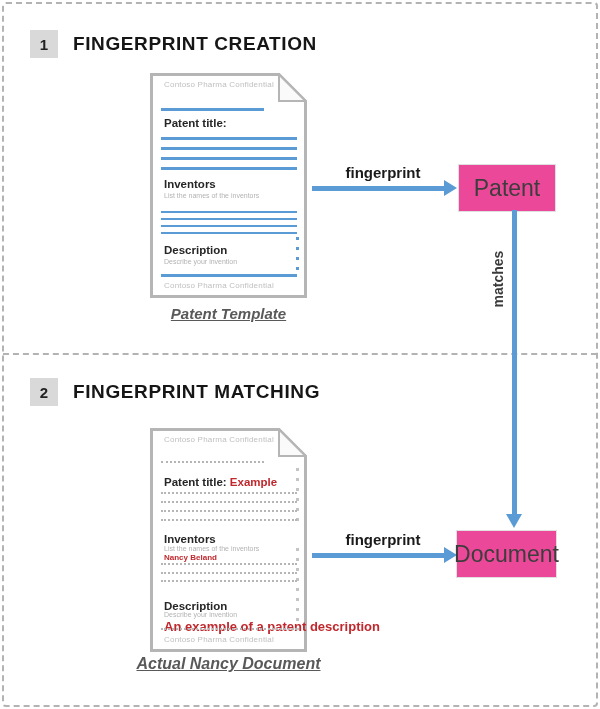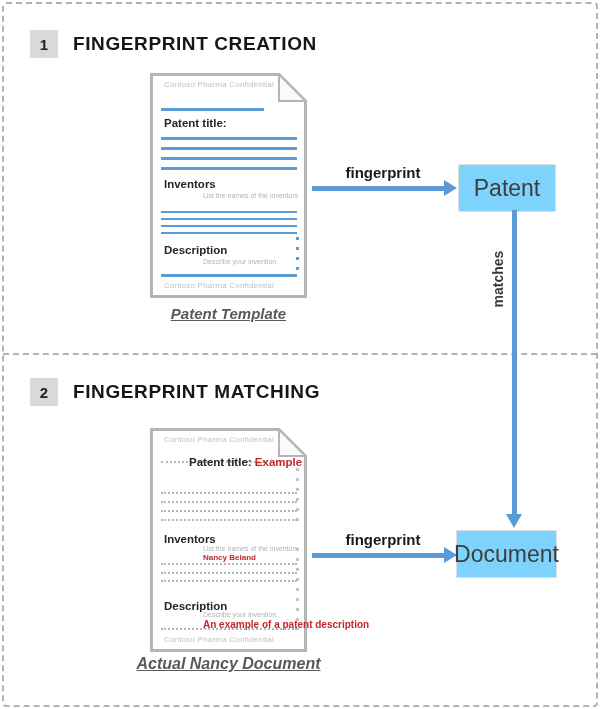--- a/index.html
+++ b/index.html
@@ -20,21 +20,21 @@
     width:28px; height:28px; background:#d9d9d9; color:#222;
     font-size:15px; font-weight:bold; display:flex; align-items:center; justify-content:center;
   }
   .sec-title { font-size:19px; font-weight:bold; letter-spacing:0.6px; color:#161616; }
 
   .doc { position:absolute; width:125px; }
   .doc svg { position:absolute; left:0; top:0; }
   .doc-inner { position:absolute; left:0; top:0; width:157px; }
   .conf { position:absolute; left:14px; font-size:8px; color:#c0c0c0; letter-spacing:0.2px; white-space:nowrap; }
   .h-bold { position:absolute; left:14px; font-size:11.5px; font-weight:bold; color:#262626; white-space:nowrap; }
-  .hint { position:absolute; left:14px; font-size:7px; color:#b3b3b3; white-space:nowrap;margin-left:39px; }
+  .hint { position:absolute; left:14px; font-size:7px; color:#b3b3b3; white-space:nowrap; }
   .line-blue { position:absolute; left:11px; background:#5B9BD5; }
   .line-dot { position:absolute; left:11px; border-top:2px dotted #b5b5b5; }
   .vdots-blue {
     position:absolute; width:3px;
     background:repeating-linear-gradient(to bottom,#5B9BD5 0 3px,transparent 3px 10px);
   }
   .vdots-gray {
     position:absolute; width:3px;
     background:repeating-linear-gradient(to bottom,#c4c4c4 0 3px,transparent 3px 10px);
   }
@@ -55,21 +55,21 @@
   }
   .arrow-label {
     position:absolute; text-align:center; font-size:15px; font-weight:bold; color:#1a1a1a;
   }
   .matches-label {
     position:absolute; left:464px; top:271px; width:68px; height:16px; line-height:16px;
     text-align:center; font-size:14px; font-weight:bold; color:#3a3a3a;
     transform:rotate(-90deg);
   }
   .node-box {
-    position:absolute; background:#7dd3fc; border:1px solid #e0e0e0;
+    position:absolute; background:#ec4899; border:1px solid #e0e0e0;
     display:flex; align-items:center; justify-content:center;
     font-size:23px; color:#3d3d3d;
   }
 </style>
 </head>
 <body>
 
 <div id="stage">
   <div class="outer-border"></div>
   <div class="divider"></div>
@@ -124,35 +124,35 @@
 
   <div class="doc" style="left:150px; top:428px; height:224px;">
     <svg width="157" height="224" viewBox="0 0 157 224">
       <path d="M1.5,1.5 H129 L155.5,28 V222.5 H1.5 Z" fill="#ffffff" stroke="#b5b5b5" stroke-width="3"></path>
       <path d="M129,1.5 L155.5,28 L129,28 Z" fill="#fafafa" stroke="#b5b5b5" stroke-width="2"></path>
     </svg>
     <div class="doc-inner">
       <div class="conf" style="top:7px;">Contoso Pharma Confidential</div>
       <div class="line-dot" style="top:33px; width:103px;"></div>
       <div class="vdots-gray" style="right:8px; top:40px; height:58px;"></div>
-      <div class="h-bold" style="top:28px;margin-left:25px;"><span>Patent title:</span> <span class="red-val">Example</span></div>
+      <div class="h-bold" style="top:48px;"><span>Patent title:</span> <span class="red-val">Example</span></div>
       <div class="line-dot" style="top:64px; width:136px;"></div>
       <div class="line-dot" style="top:73px; width:136px;"></div>
       <div class="line-dot" style="top:82px; width:136px;"></div>
       <div class="line-dot" style="top:91px; width:136px;"></div>
       <div class="h-bold" style="top:105px;">Inventors</div>
       <div class="hint" style="top:117px;">List the names of the inventors</div>
       <div class="hint red-val" style="top:125px; font-size:8px; font-weight:bold;">Nancy Beland</div>
       <div class="vdots-gray" style="right:8px; top:120px; height:82px;"></div>
       <div class="line-dot" style="top:135px; width:136px;"></div>
       <div class="line-dot" style="top:144px; width:136px;"></div>
       <div class="line-dot" style="top:152px; width:136px;"></div>
       <div class="h-bold" style="top:172px;">Description</div>
       <div class="hint" style="top:183px;">Describe your invention</div>
-      <div class="hint red-val" style="top:191px; font-size:10px; font-weight:bold;">An example of a patent description</div>
+      <div class="hint red-val" style="top:191px; font-size:13px; font-weight:bold;">An example of a patent description</div>
       <div class="line-dot" style="top:200px; width:136px;"></div>
       <div class="conf" style="top:207px;">Contoso Pharma Confidential</div>
     </div>
   </div>
   <div class="caption" style="left:110px; top:655px; width:237px; font-size:16px;">Actual Nancy Document</div>
 
   <div class="arrow-label" style="left:318px; top:531px; width:130px;">fingerprint</div>
   <div class="arrow-shaft-h" style="left:312px; top:553px; width:132px;"></div>
   <div class="arrow-head-right" style="left:444px; top:547px;"></div>
 

